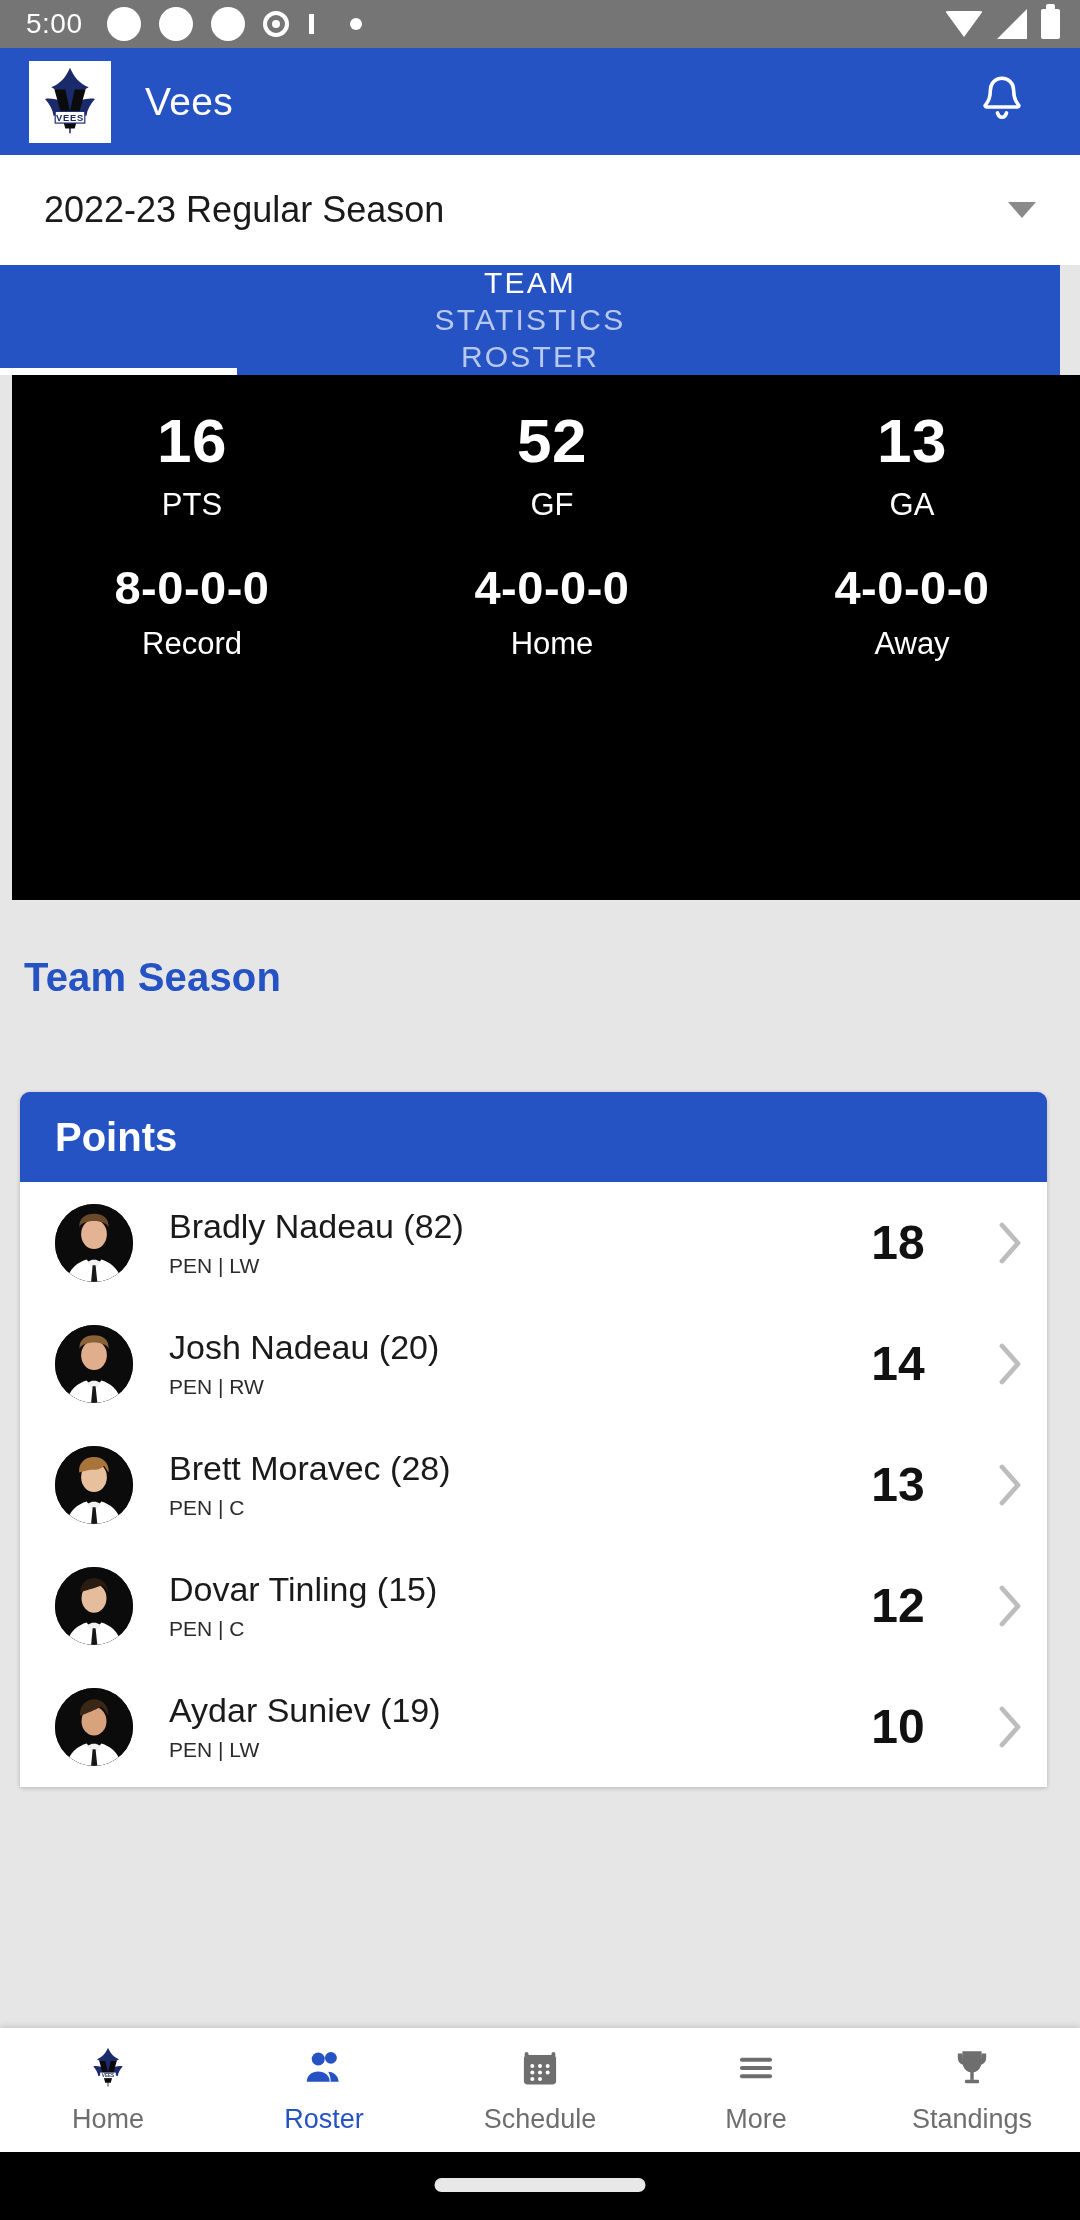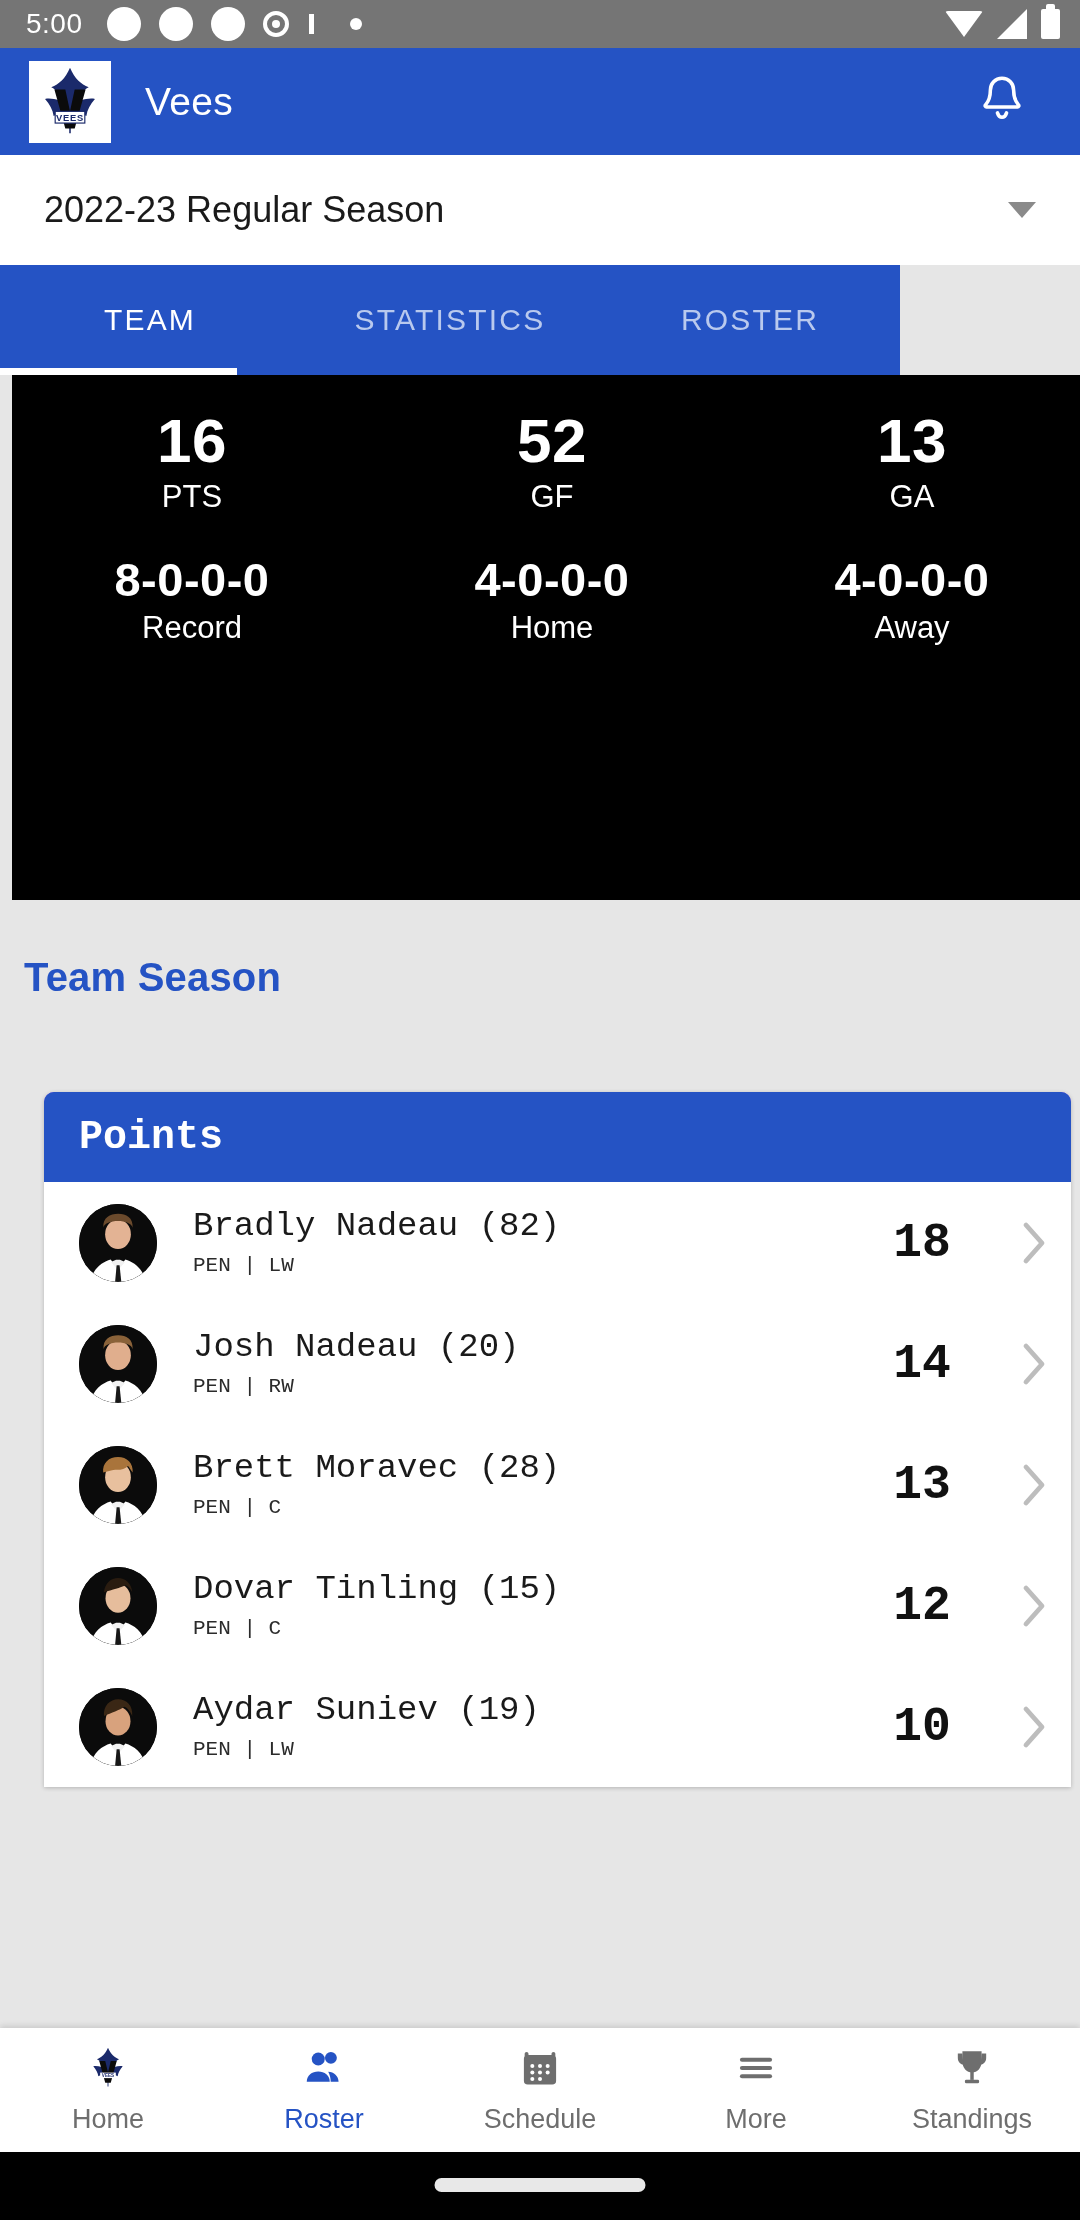--- a/index.html
+++ b/index.html
@@ -59,22 +59,22 @@
   }
   .season-label{ font-size:36px; color:#1a1a1a; margin-left:44px; }
   .caret{
     position:absolute; right:44px; width:0;height:0;
     border-left:14px solid transparent; border-right:14px solid transparent;
     border-top:16px solid #8a8a8a;
   }
 
   
   .tabs{
-    position:absolute; top:265px; left:0; width:900px; height:110px;
-    background:#2553c4; display:flex;
+    position:absolute; top:265px; left:0; width:1060px; height:110px;
+    background:#2553c4; display:flex;flex-direction:column;
   }
   .tab{
     flex:1; display:flex; align-items:center; justify-content:center;
     font-size:30px; letter-spacing:2.2px; color:#b9c9ee; font-weight:500;
     position:relative;
   }
   .tab.active{ color:#ffffff; }
   .tab-underline{
     position:absolute; left:0; bottom:0; width:237px; height:7px; background:#ffffff;
   }
@@ -83,32 +83,31 @@
   .teamstats{
     position:absolute; top:375px; left:12px; width:1080px; height:525px;
     background:#000000; color:#ffffff;
   }
   .stat-row{ display:flex; width:1080px; }
   .stat-row.r1{ padding-top:33px; }
   .stat-row.r2{ padding-top:40px; }
   .stat-cell{ flex:1; text-align:center; }
   .stat-val{ font-size:62px; font-weight:bold; line-height:1.08; letter-spacing:.5px; }
   .stat-val.small{ font-size:47px; font-weight:bold; }
-  .stat-lbl{ font-size:31px; margin-top:4px; }
+  .stat-lbl{ font-size:31px; margin-top:12px; }
 
   
   .leaders-title{
     position:absolute; top:955px; left:24px;
     font-size:40px; font-weight:bold; color:#2553c4; letter-spacing:.2px;
   }
   .card{
-    position:absolute; top:1092px; left:44px; width:1027px;
+    position:absolute; top:1092px; left:20px; width:1027px;
     background:#8b5cf6; border-radius:10px 10px 0 0; overflow:hidden;
     box-shadow:0 1px 4px rgba(0,0,0,.22);
-    font-family:Liberation Mono, monospace;
   }
   .card-header{
     background:#2553c4; color:#ffffff; height:90px;
     display:flex; align-items:center; padding-left:35px;
     font-size:40px; font-weight:bold;
   }
   .card-body{ background:#ffffff; }
   .p-row{
     display:flex; align-items:center; height:121px; padding:0 0 0 35px;
     position:relative;

